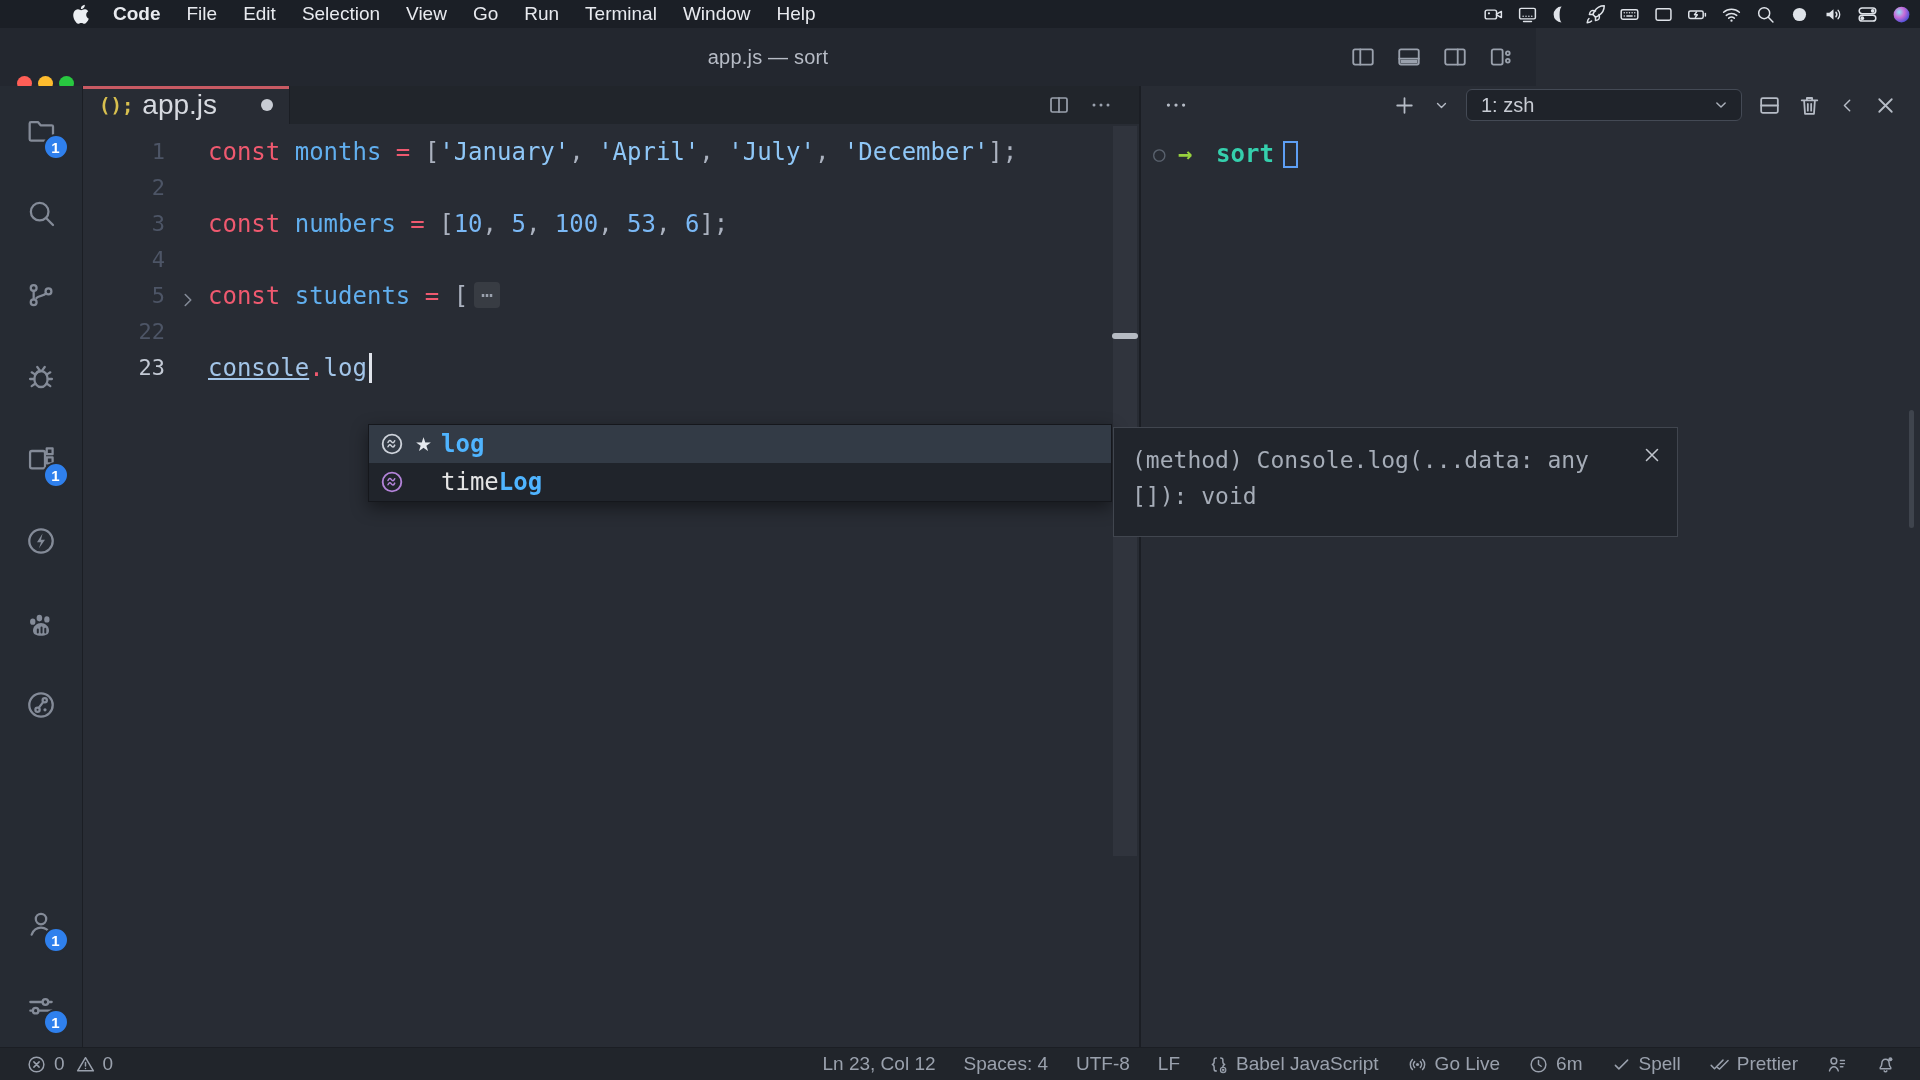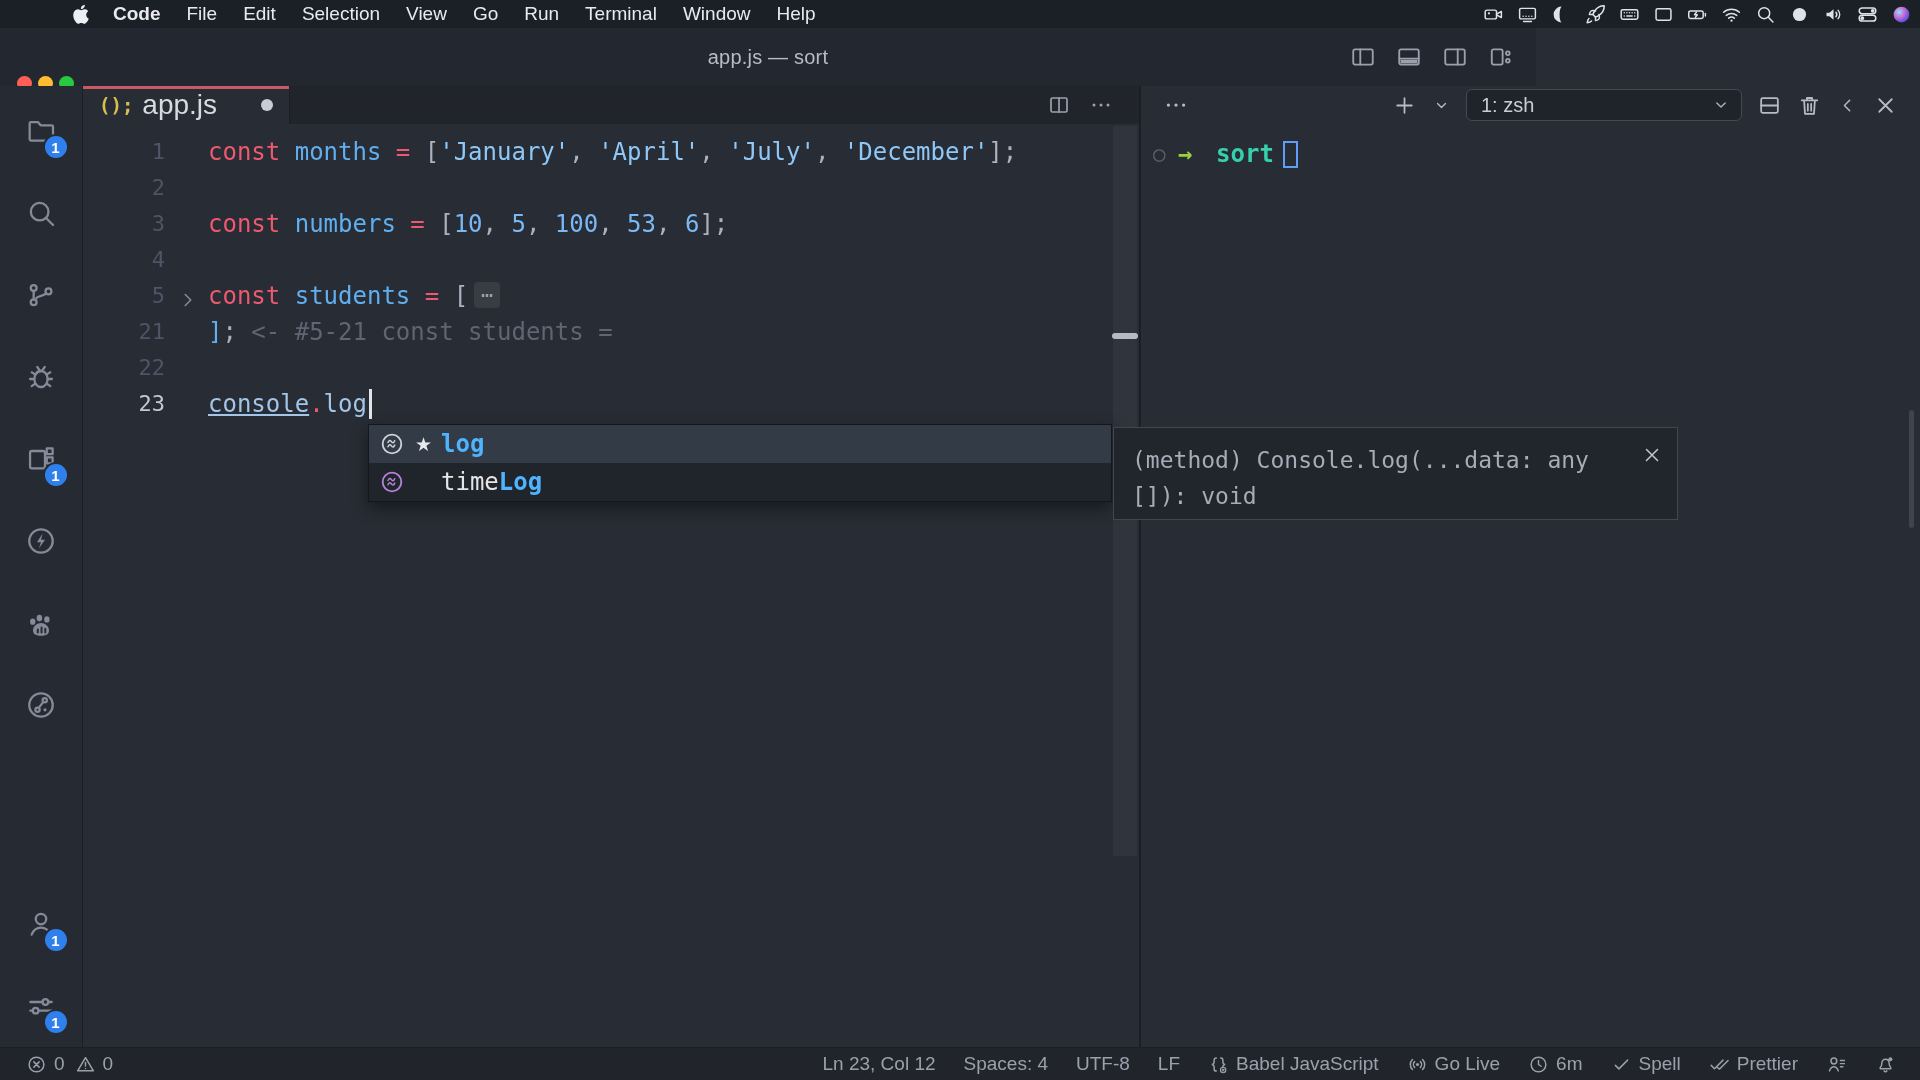--- a/index.html
+++ b/index.html
@@ -85,21 +85,21 @@
            box-shadow:0 6px 16px rgba(0,0,0,.45);}
   .sg-row{height:38px;display:flex;align-items:center;font-size:24px;}
   .sg-row.selected{background:#333b46;}
   .sg-ic{width:26px;height:26px;margin-left:10px;flex:none;}
   .sg-star{color:#e6e9ee;font-size:19px;margin-left:10px;width:24px;}
   .sg-label{margin-left:2px;}
   .sg-plain{color:#e5e5e5;}
   .sg-match{font-weight:700;}
 
   
-  .hover{position:absolute;left:1113px;top:427px;width:565px;height:93px;background:#21252c;border:1px solid #41464f;
+  .hover{position:absolute;left:1113px;top:427px;width:565px;height:110px;background:#21252c;border:1px solid #41464f;
          box-sizing:border-box;color:#a6adb8;font-size:23px;line-height:36px;}
   .hover-text{position:absolute;left:18px;top:14px;white-space:pre-line;}
   .hover-close{position:absolute;right:14px;top:12px;width:22px;height:22px;color:#c0c5cd;}
 
   
   .statusbar{position:absolute;left:0;top:1047px;width:1920px;height:33px;background:#21252b;border-top:1px solid #1b1e24;
              display:flex;align-items:center;color:#9aa1ad;font-size:19px;box-sizing:border-box;}
   .sb-left{display:flex;align-items:center;gap:10px;margin-left:26px;}
   .sb-right{margin-left:auto;display:flex;align-items:center;gap:28px;margin-right:24px;}
   .sb-item{display:flex;align-items:center;gap:7px;white-space:nowrap;}
@@ -351,21 +351,20 @@
 
   <div class="editor">
     <div class="code mono" id="code-lines">
         <div class="line"><div class="ln">1</div><div class="ltext mono"><span style="color: rgb(239, 89, 111);">const</span><span style="color: rgb(171, 178, 191);"> </span><span style="color: rgb(97, 175, 239);">months</span><span style="color: rgb(171, 178, 191);"> </span><span style="color: rgb(239, 89, 111);">=</span><span style="color: rgb(171, 178, 191);"> [</span><span style="color: rgb(143, 199, 247);">'January'</span><span style="color: rgb(171, 178, 191);">, </span><span style="color: rgb(143, 199, 247);">'April'</span><span style="color: rgb(171, 178, 191);">, </span><span style="color: rgb(143, 199, 247);">'July'</span><span style="color: rgb(171, 178, 191);">, </span><span style="color: rgb(143, 199, 247);">'December'</span><span style="color: rgb(171, 178, 191);">];</span></div></div>
         <div class="line"><div class="ln">2</div><div class="ltext mono"></div></div>
         <div class="line"><div class="ln">3</div><div class="ltext mono"><span style="color: rgb(239, 89, 111);">const</span><span style="color: rgb(171, 178, 191);"> </span><span style="color: rgb(97, 175, 239);">numbers</span><span style="color: rgb(171, 178, 191);"> </span><span style="color: rgb(239, 89, 111);">=</span><span style="color: rgb(171, 178, 191);"> [</span><span style="color: rgb(122, 184, 245);">10</span><span style="color: rgb(171, 178, 191);">, </span><span style="color: rgb(122, 184, 245);">5</span><span style="color: rgb(171, 178, 191);">, </span><span style="color: rgb(122, 184, 245);">100</span><span style="color: rgb(171, 178, 191);">, </span><span style="color: rgb(122, 184, 245);">53</span><span style="color: rgb(171, 178, 191);">, </span><span style="color: rgb(122, 184, 245);">6</span><span style="color: rgb(171, 178, 191);">];</span></div></div>
         <div class="line"><div class="ln">4</div><div class="ltext mono"></div></div>
         <div class="line"><div class="ln">5</div><div class="fold-chevron"><svg viewBox="0 0 24 24" fill="none" stroke="currentColor" stroke-width="1.7" stroke-linecap="round" stroke-linejoin="round">
               <path d="M9 6l6 6-6 6"></path>
             </svg></div><div class="ltext mono"><span style="color: rgb(239, 89, 111);">const</span><span style="color: rgb(171, 178, 191);"> </span><span style="color: rgb(97, 175, 239);">students</span><span style="color: rgb(171, 178, 191);"> </span><span style="color: rgb(239, 89, 111);">=</span><span style="color: rgb(171, 178, 191);"> [</span><span class="fold-badge">⋯</span></div></div>
-        <div class="line"><div class="ln">21</div><div class="ltext mono"><span style="color: rgb(97, 175, 239);">]</span><span style="color: rgb(171, 178, 191);">;</span><span style="color: rgb(93, 102, 115);"> &lt;- #5-21 const students =</span></div></div>
         <div class="line"><div class="ln">22</div><div class="ltext mono"></div></div>
         <div class="line active"><div class="ln">23</div><div class="ltext mono"><span style="color: rgb(163, 197, 232); text-decoration: underline;">console</span><span style="color: rgb(239, 89, 111);">.</span><span style="color: rgb(163, 197, 232);">log</span></div><div class="cursor" style="left: 286.06px; top: 3px;"></div></div>
       </div>
     <div class="scrollband"></div>
     <div class="minidash"></div>
   </div>
 
   <div class="vdivider"></div>
 
   <div class="terminal">

